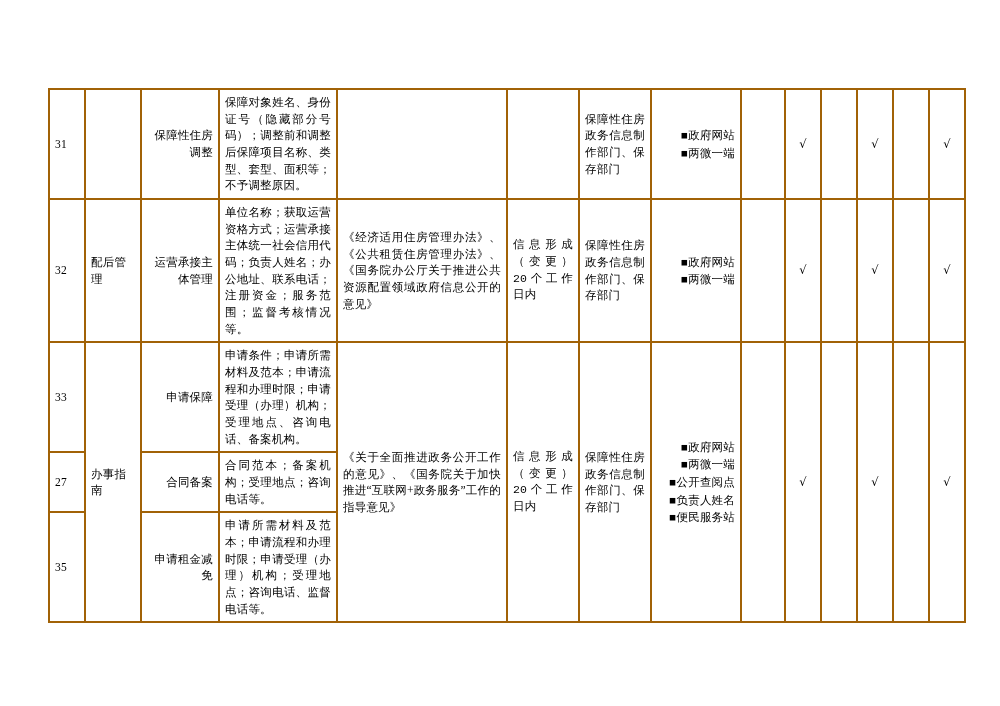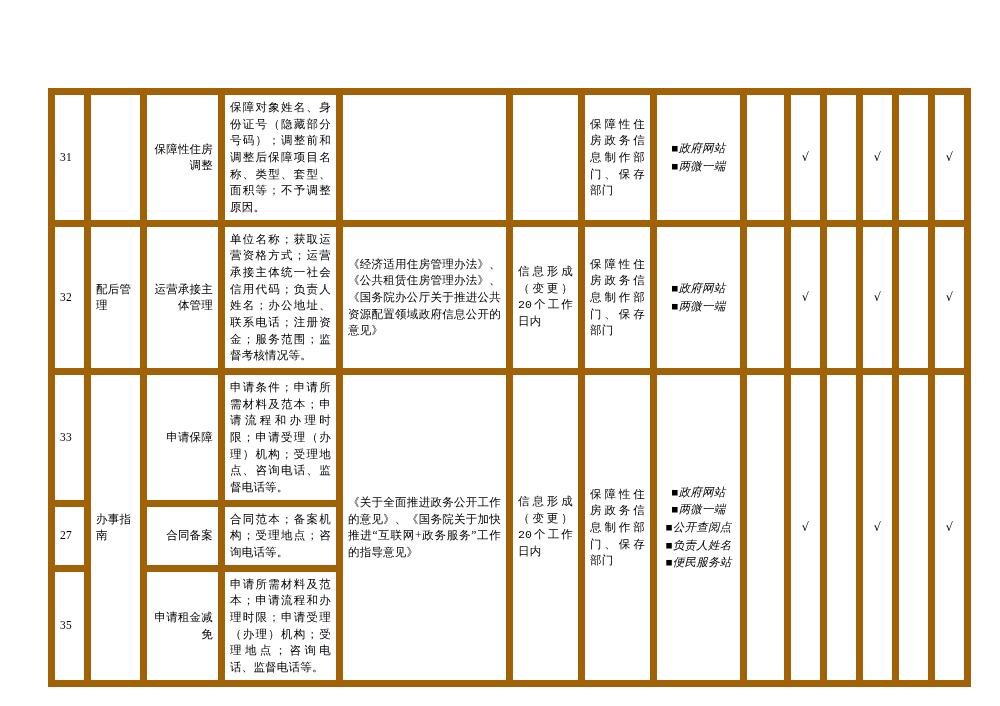--- a/index.html
+++ b/index.html
@@ -22,21 +22,21 @@
   }
   table.doc-table {
     position: absolute;
     left: 48px;
     top: 88px;
     width: 905px;
     border-collapse: collapse;
     table-layout: fixed;
   }
   table.doc-table td {
-    border: 7px solid #a16207;
+    border: 2px solid #a16207;
     vertical-align: middle;
     padding: 4px 5px;
     font-size: 11.5px;
     line-height: 1.45;
     letter-spacing: 0.2px;
   }
   .c-num {
     text-align: left;
     font-size: 11.5px;
   }
@@ -57,22 +57,21 @@
   .c-time {
     text-align: justify;
     text-justify: inter-ideograph;
     font-family: Liberation Mono, monospace;
   }
   .c-dept {
     text-align: justify;
     text-justify: inter-ideograph;
   }
   .c-channel {
-    text-align: center;
-    font-style: italic;
+    text-align: right;
   }
   .c-channel div {
     margin: 1px 0;
   }
   .c-mark {
     text-align: center;
     font-size: 13px;
     font-family: "DejaVu Sans", sans-serif;
   }
   .bullet-line {
@@ -140,21 +139,21 @@
       <td class="c-mark"></td>
       <td class="c-mark">√</td>
       <td class="c-mark"></td>
       <td class="c-mark">√</td>
     </tr>
 
     <tr>
       <td class="c-num">33</td>
       <td class="c-cat" rowspan="3">办事指南</td>
       <td class="c-item">申请保障</td>
-      <td class="c-content">申请条件；申请所需材料及范本；申请流程和办理时限；申请受理（办理）机构；受理地点、咨询电话、监督电话等。</td>
+      <td class="c-content">申请条件；申请所需材料及范本；申请流程和办理时限；申请受理（办理）机构；受理地点、咨询电话、备案机构。</td>
       <td class="c-basis" rowspan="3">《关于全面推进政务公开工作的意见》、《国务院关于加快推进“互联网+政务服务”工作的指导意见》</td>
       <td class="c-time" rowspan="3">信息形成（变更）20个工作日内</td>
       <td class="c-dept" rowspan="3">保障性住房政务信息制作部门、保存部门</td>
       <td class="c-channel" rowspan="3">
         <div class="bullet-line"><span>■</span><span>政府网站</span></div>
         <div class="bullet-line"><span>■</span><span>两微一端</span></div>
         <div><span>■</span><span>公开查阅点</span></div>
         <div><span>■</span><span>负责人姓名</span></div>
         <div><span>■</span><span>便民服务站</span></div>
       </td>

